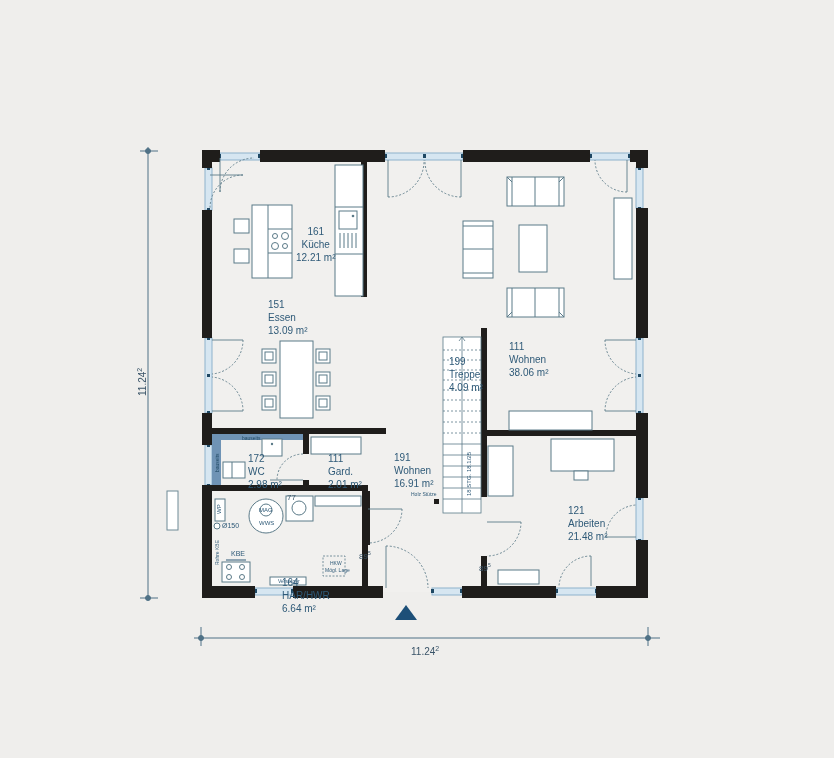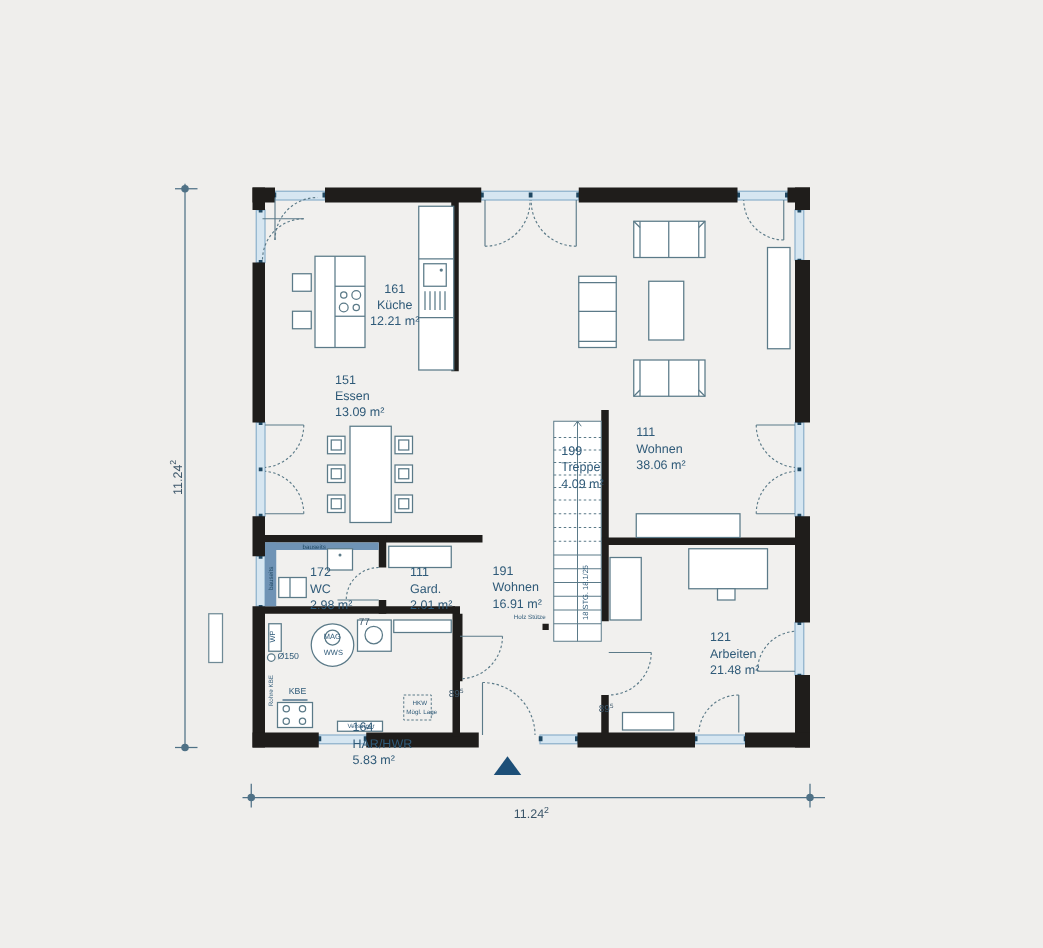--- a/index.html
+++ b/index.html
@@ -307,21 +307,21 @@
   <div>2.98 m²</div>
 </div>
 <div class="lbl" style="left:328px;top:452px;">
   <div>111</div>
   <div>Gard.</div>
   <div>2.01 m²</div>
 </div>
 <div class="lbl" style="left:282px;top:528px;margin-top:48px;">
   <div>164</div>
   <div>HAR/HWR</div>
-  <div>5.83 m²</div>
+  <div>6.64 m²</div>
 </div>
 <div class="lbl" style="left:544px;top:504px;margin-left:24px;">
   <div>121</div>
   <div>Arbeiten</div>
   <div>21.48 m²</div>
 </div>
 
 <div class="tiny" style="left:447px;top:472px;font-size:6px;transform:rotate(-90deg);transform-origin:left top;top:496px;left:466px;">18 STG. 18.1/25</div>
 <div class="tiny" style="left:411px;top:491px;">Holz Stütze</div>
 <div class="door-w" style="left:287px;top:465px;">77</div>

